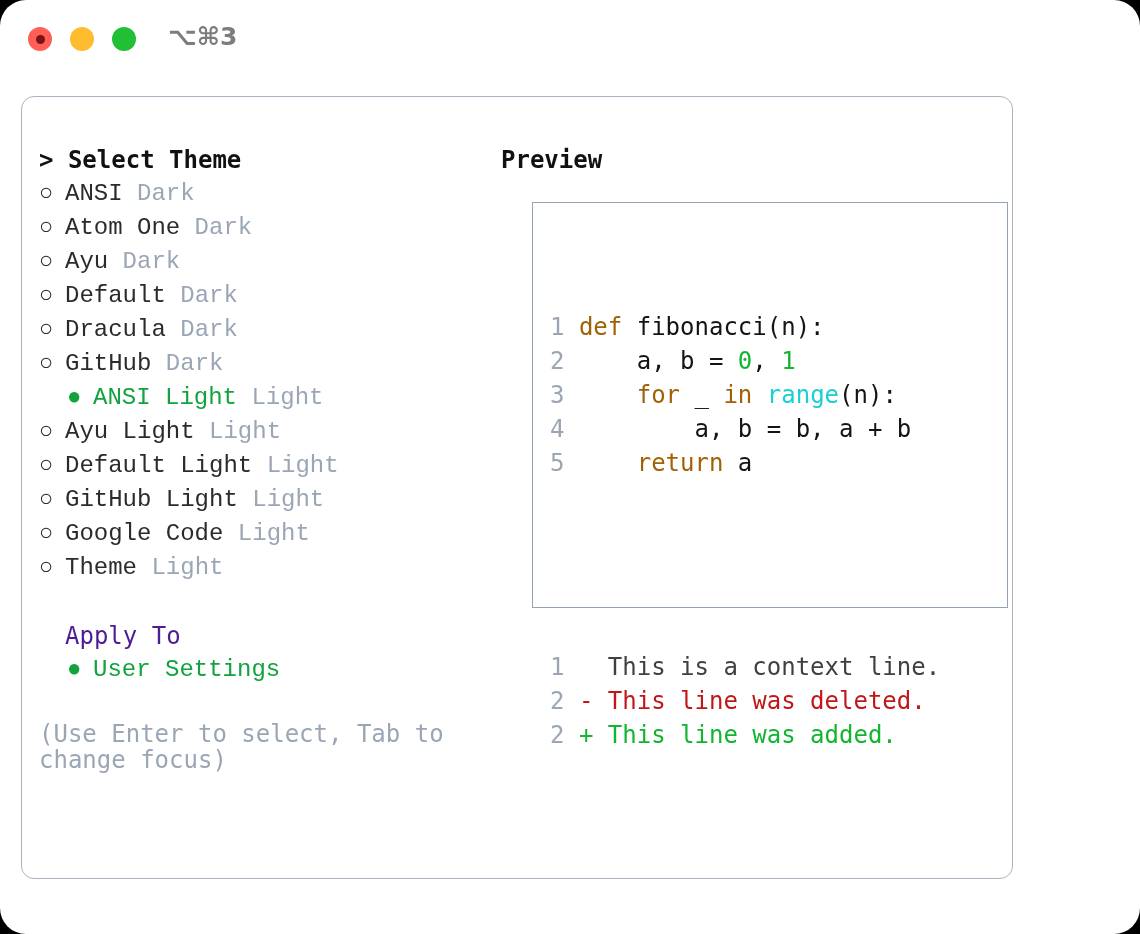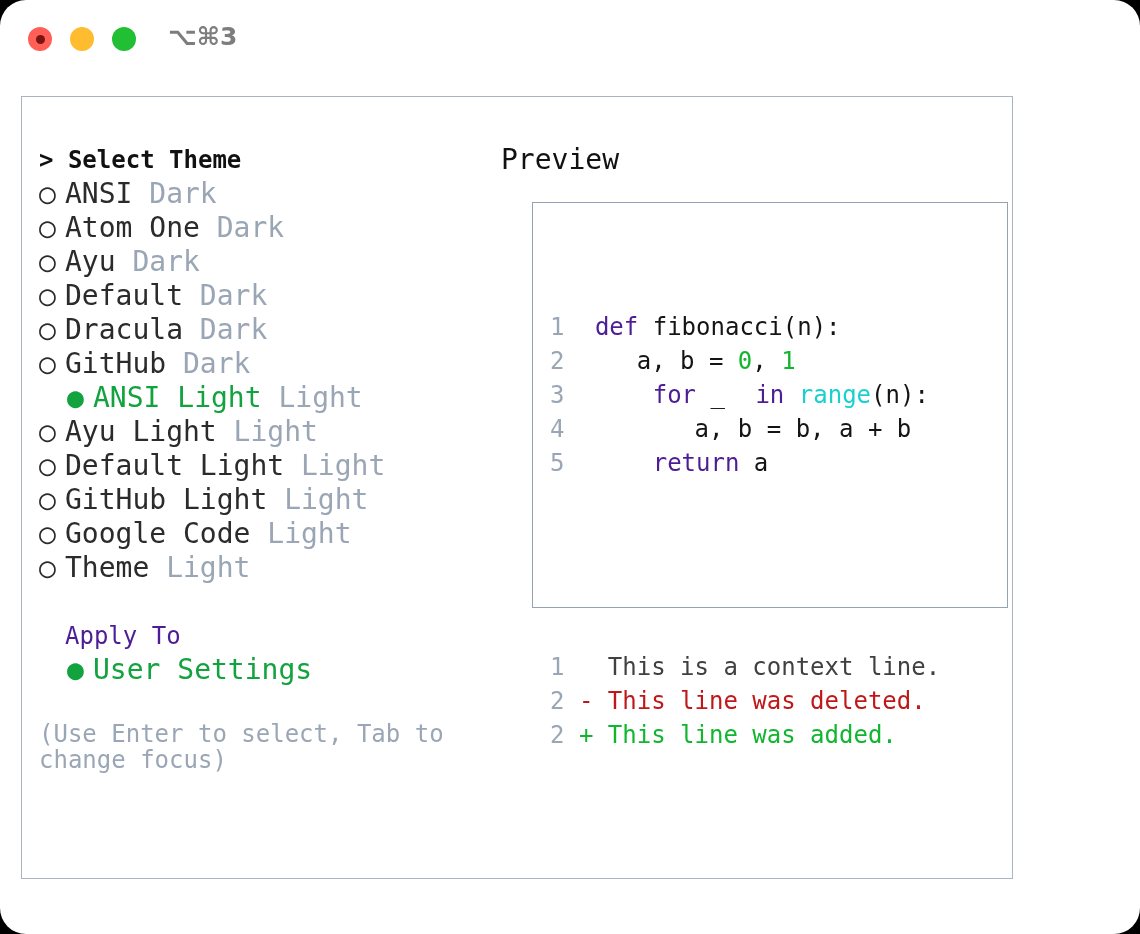--- a/index.html
+++ b/index.html
@@ -73,21 +73,21 @@
   }
 
   
   .window {
     position: absolute;
     left: 21px;
     top: 96px;
     width: 992px;
     height: 783px;
     border: 1.5px solid #aab4c0;
-    border-radius: 0;
+    border-radius: 13px;
     box-sizing: border-box;
     background: #ffffff;
   }
 
   
   .left-col {
     position: absolute;
     left: 17px;
     top: 46px;
     width: 440px;
@@ -100,33 +100,34 @@
   }
 
   .heading {
     font-size: 24px;
     font-weight: 700;
     color: #111111;
     line-height: 34px;
     white-space: pre;
   }
   .heading-preview {
-    font-size: 28px;
-    font-weight: 400;
+    font-size: 24px;
+    font-weight: 700;
     color: #111111;
     line-height: 34px;
     white-space: pre;
   }
 
   .opt-row {
-    font-size: 28px;
+    font-size: 24px;
     line-height: 34px;
     color: #2b2b2b;
     white-space: pre;
     display: block;
+    font-family: Liberation Mono, monospace;
   }
   .bullet {
     display: inline-block;
     width: 26px;
     white-space: pre;
   }
   .opt-row.selected { color: #12a33f; margin-left: 28px; }
   .opt-row.selected .bullet { color: #12a33f; }
   .opt-row .suffix {
     color: #9aa6b5;
@@ -167,21 +168,21 @@
     left: 17px;
     top: 39px;
     white-space: pre;
     font-size: 24px;
     line-height: 34px;
   }
   .code-line { white-space: pre; }
   .ln {
     color: #9aa6b5;
   }
-  .kw   { color: #4c1d95; margin-left: 16px; }
+  .kw   { color: #a16207; }
   .fn   { color: #19d0d0; }
   .num  { color: #12b52f; }
   .plain{ color: #141414; margin-top: 36px; }
   .diff-ctx { color: #404040; }
   .diff-del { color: #c01818; }
   .diff-add { color: #12b52f; }
   .blank-line { height: 34px; }
 </style>
 </head>
 <body>

